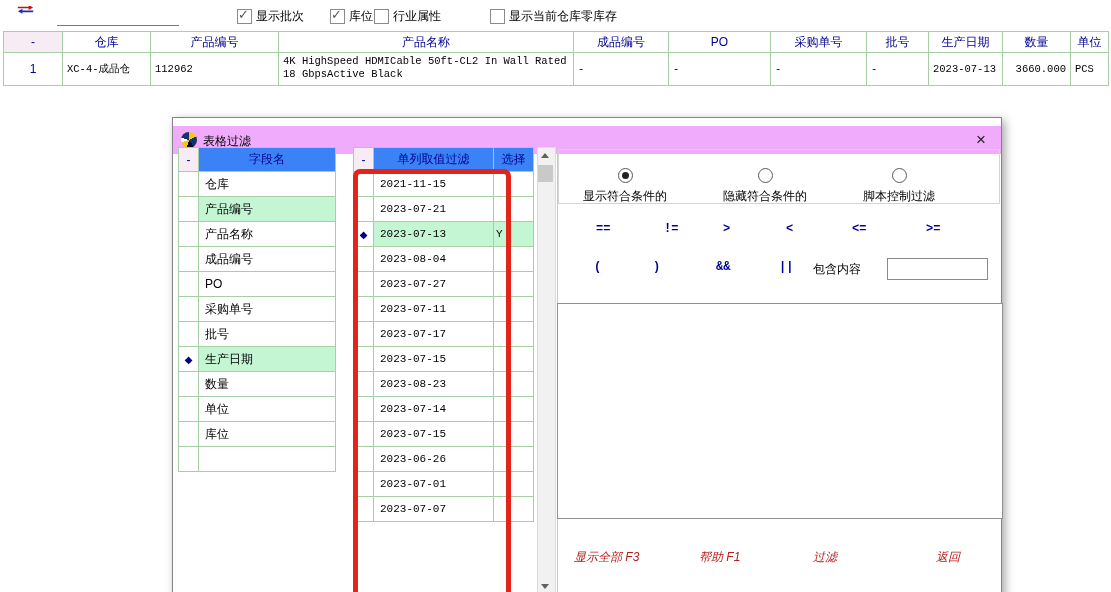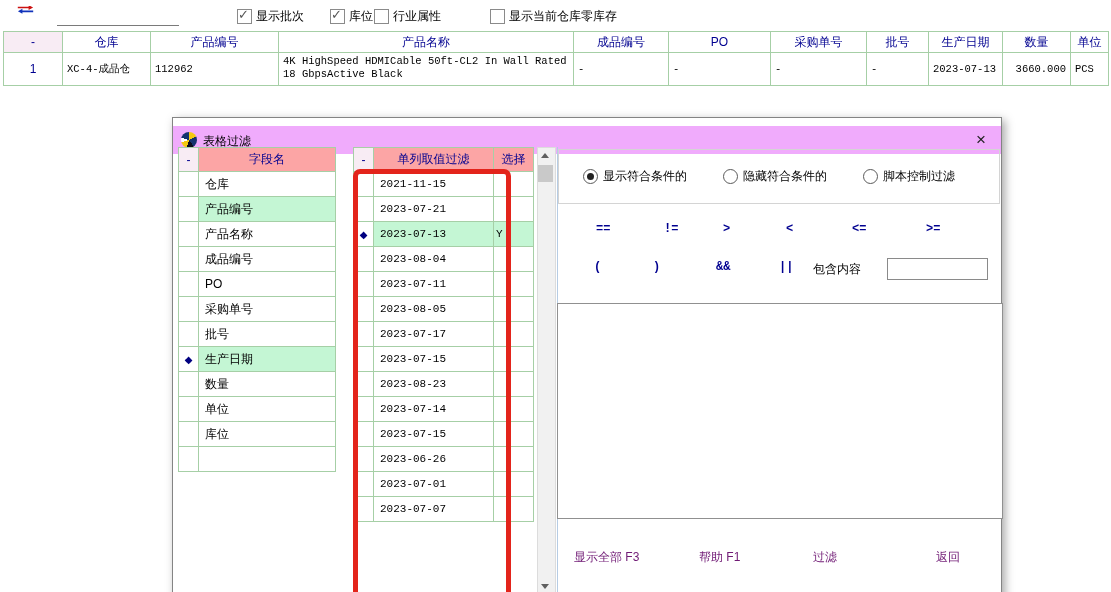--- a/index.html
+++ b/index.html
@@ -29,21 +29,21 @@
   
   #dialog{left:172px;top:117px;width:828px;height:480px;background:#fff;border:1px solid #848484;
     box-shadow:3px 3px 9px rgba(0,0,0,0.35);z-index:2;}
   #dlg-titlebar{left:0;top:8px;width:100%;height:28px;background:#f0abfc;}
   #dlg-icon{left:8px;top:6px;width:16px;height:16px;border-radius:50%;
     background:conic-gradient(#f4c812 0 18%,#15326e 18% 40%,#0c0c1e 40% 55%,#f4c812 55% 70%,#ffffff 70% 80%,#15326e 80% 100%);}
   #dlg-title{left:30px;top:7px;}
   #dlg-close{right:8px;top:3px;width:24px;height:24px;text-align:center;line-height:22px;font-size:17px;color:#222;cursor:pointer;}
   .grid{border-collapse:collapse;table-layout:fixed;position:absolute;}
   .grid th,.grid td{border:1px solid #a6cfa6;overflow:hidden;white-space:nowrap;padding:0;}
-  .grid th{height:23px;color:#000090;font-weight:normal;background:#fca5a5;text-align:center;}
+  .grid th{height:23px;color:#000090;font-weight:normal;background:#3b82f6;text-align:center;}
   .grid th.pink{background:#f8ecf4;}
   .grid td{height:24px;background:#fff;vertical-align:middle;}
   .grid td.mk{text-align:center;color:#000080;font-size:10px;}
   .grid td.nm,.grid td.vl{padding-left:6px;}
   .grid td.vl{font-family:"Liberation Mono","DejaVu Sans Mono",monospace;font-size:11px;}
   .grid td.ch{padding-left:2px;font-family:"Liberation Mono","DejaVu Sans Mono",monospace;font-size:11px;}
   .grid tr.sel td.nm,.grid tr.sel td.vl,.grid tr.sel td.ch{background:#c4f6d4;}
   #field-table{left:5px;top:29px;width:157px;}
   #value-table{left:180px;top:29px;width:180px;}
   
@@ -54,38 +54,38 @@
     border-bottom:5px solid #606060;position:absolute;left:3px;top:5px;}
   .tri-down{width:0;height:0;border-left:4px solid transparent;border-right:4px solid transparent;
     border-top:5px solid #606060;position:absolute;left:3px;top:5px;}
   #sb-thumb{left:0;top:17px;width:15px;height:17px;background:#c9c9c9;cursor:pointer;}
   
   #red-rect{left:180px;top:51px;width:148px;height:420px;border:5px solid #e3241b;border-radius:7px;
     z-index:6;pointer-events:none;}
   
   #rp-line{left:384px;top:29px;width:0;height:446px;border-left:1px solid #b6cce4;}
   #radio-box{left:385px;top:31px;width:440px;height:53px;border:1px solid #d4d4d4;}
-  .radio-item{position:absolute;top:18px;display:flex;align-items:center;gap:5px;cursor:pointer;}
+  .radio-item{position:absolute;top:18px;display:flex;align-items:center;gap:5px;cursor:pointer;flex-direction:column;}
   .radio-item:nth-of-type(1){left:24px;} .radio-item:nth-of-type(2){left:164px;text-align:center;} .radio-item:nth-of-type(3){left:304px;}
   .radio{width:13px;height:13px;border:1px solid #5a5a5a;border-radius:50%;background:#fff;position:relative;display:inline-block;}
   .radio.selected::after{content:"";position:absolute;left:3px;top:3px;width:7px;height:7px;border-radius:50%;background:#222;}
   .oprow{position:absolute;width:443px;height:20px;}
   #ops1{left:384px;top:104px;} #ops2{left:384px;top:142px;}
   .oprow span{position:absolute;color:#000090;font-family:"Liberation Mono","DejaVu Sans Mono",monospace;
     font-size:12px;font-weight:bold;cursor:pointer;}
   #ops1 span:nth-of-type(1){left:39px;} #ops1 span:nth-of-type(2){left:107px;}
   #ops1 span:nth-of-type(3){left:166px;} #ops1 span:nth-of-type(4){left:229px;}
   #ops1 span:nth-of-type(5){left:295px;} #ops1 span:nth-of-type(6){left:369px;}
   #ops2 span:nth-of-type(1){left:37px;} #ops2 span:nth-of-type(2){left:96px;}
   #ops2 span:nth-of-type(3){left:159px;} #ops2 span:nth-of-type(4){left:222px;}
   #contains-label{position:absolute;left:256px;top:1px;color:#000;font-weight:normal;font-family:"Liberation Sans","DejaVu Sans",sans-serif;}
   #contains-input{position:absolute;left:330px;top:-2px;width:95px;height:18px;border:1px solid #8a8a8a;outline:none;font-size:12px;}
   #expr-box{left:384px;top:185px;width:440px;height:210px;border:1px solid #909090;background:#fff;resize:none;outline:none;}
   #footer{left:384px;top:431px;width:443px;height:20px;}
-  #footer span{position:absolute;color:#701a75;cursor:pointer;}
+  #footer span{position:absolute;color:#b91c1c;cursor:pointer;font-style:italic;}
   #footer span:nth-of-type(1){left:17px;} #footer span:nth-of-type(2){left:142px;}
   #footer span:nth-of-type(3){left:256px;} #footer span:nth-of-type(4){left:379px;}
 </style>
 </head>
 <body>
 
 <div id="toolbar" class="abs">
   <svg id="swap-icon" class="abs" viewBox="0 0 20 15">
     <path d="M2 4 h12 v-3 l5 4.5 -5 4.5 v-3 h-12 z" fill="#cc1111" transform="translate(0,-1.5) scale(0.9,0.55)"></path>
     <path d="M18 10 h-12 v-3 l-5 4.5 5 4.5 v-3 h12 z" fill="#1133bb" transform="translate(1,-1) scale(0.9,0.55)"></path>
@@ -261,26 +261,26 @@
           <td class="vl">2023-07-13</td>
           <td class="ch">Y</td>
         </tr>
         <tr>
           <td class="mk"></td>
           <td class="vl">2023-08-04</td>
           <td class="ch"></td>
         </tr>
         <tr>
           <td class="mk"></td>
+          <td class="vl">2023-07-27</td>
+          <td class="ch"></td>
+        </tr>
+        <tr>
+          <td class="mk"></td>
           <td class="vl">2023-07-11</td>
-          <td class="ch"></td>
-        </tr>
-        <tr>
-          <td class="mk"></td>
-          <td class="vl">2023-08-05</td>
           <td class="ch"></td>
         </tr>
         <tr>
           <td class="mk"></td>
           <td class="vl">2023-07-17</td>
           <td class="ch"></td>
         </tr>
         <tr>
           <td class="mk"></td>
           <td class="vl">2023-07-15</td>

